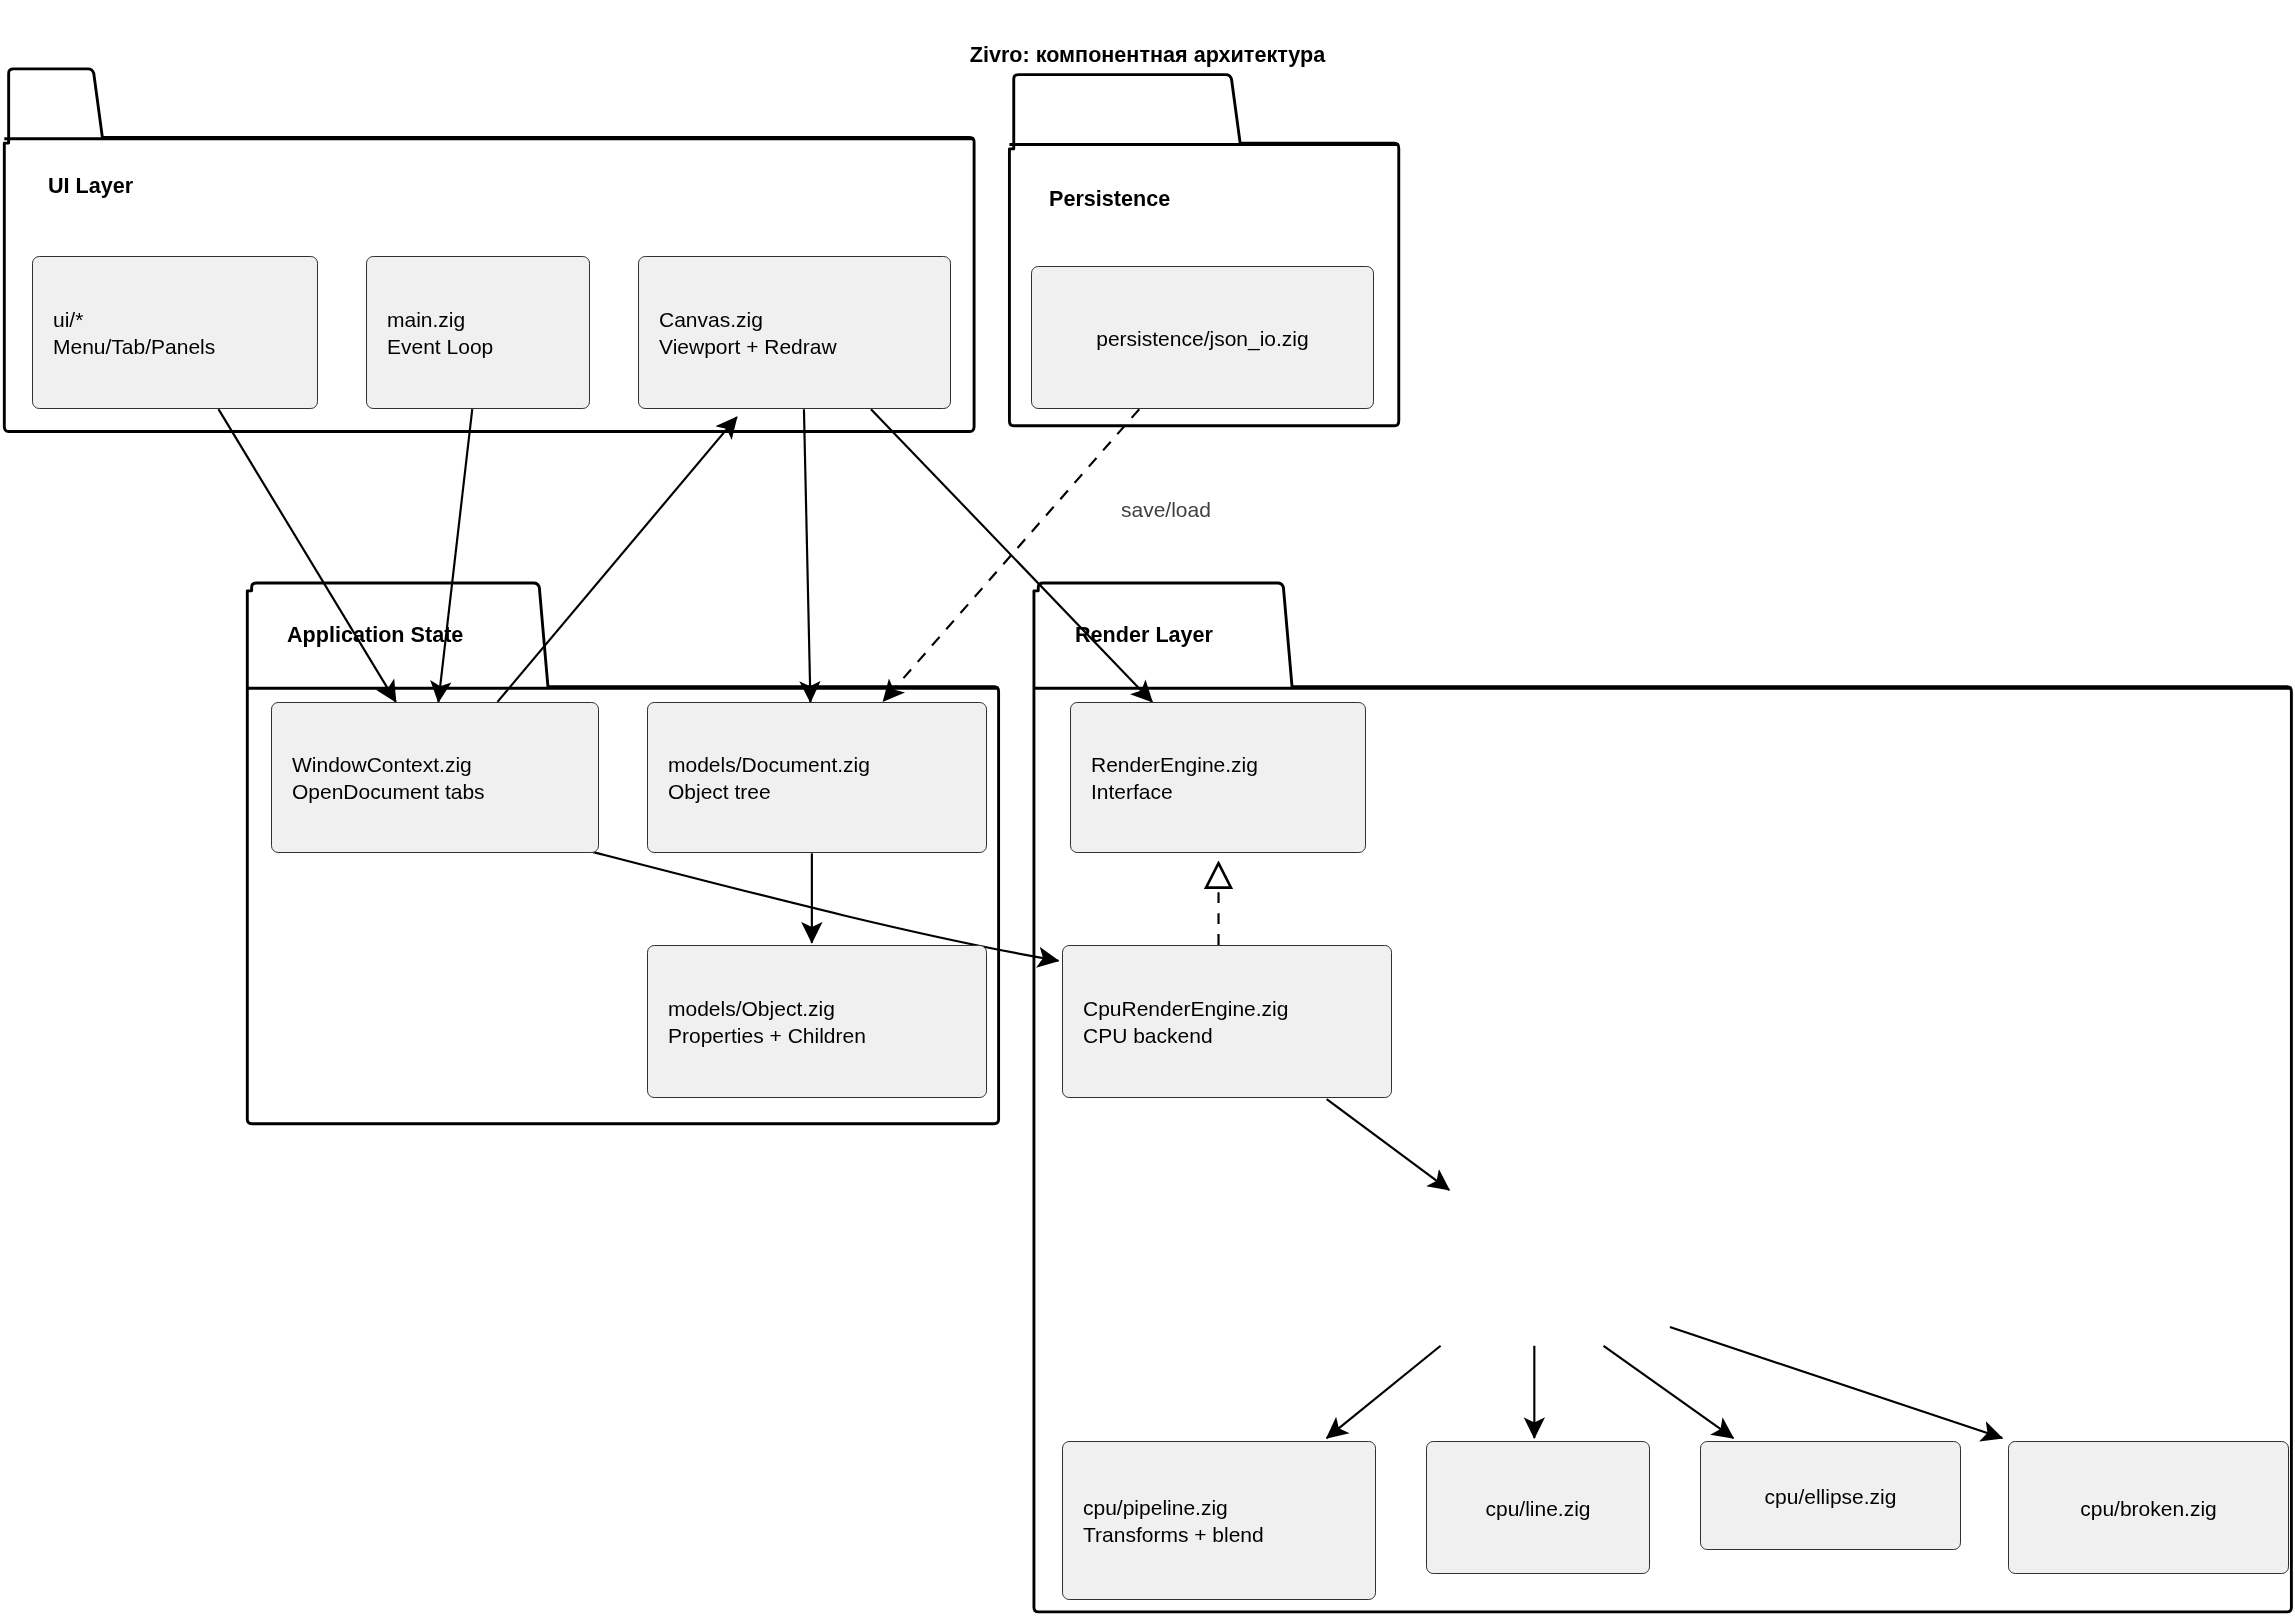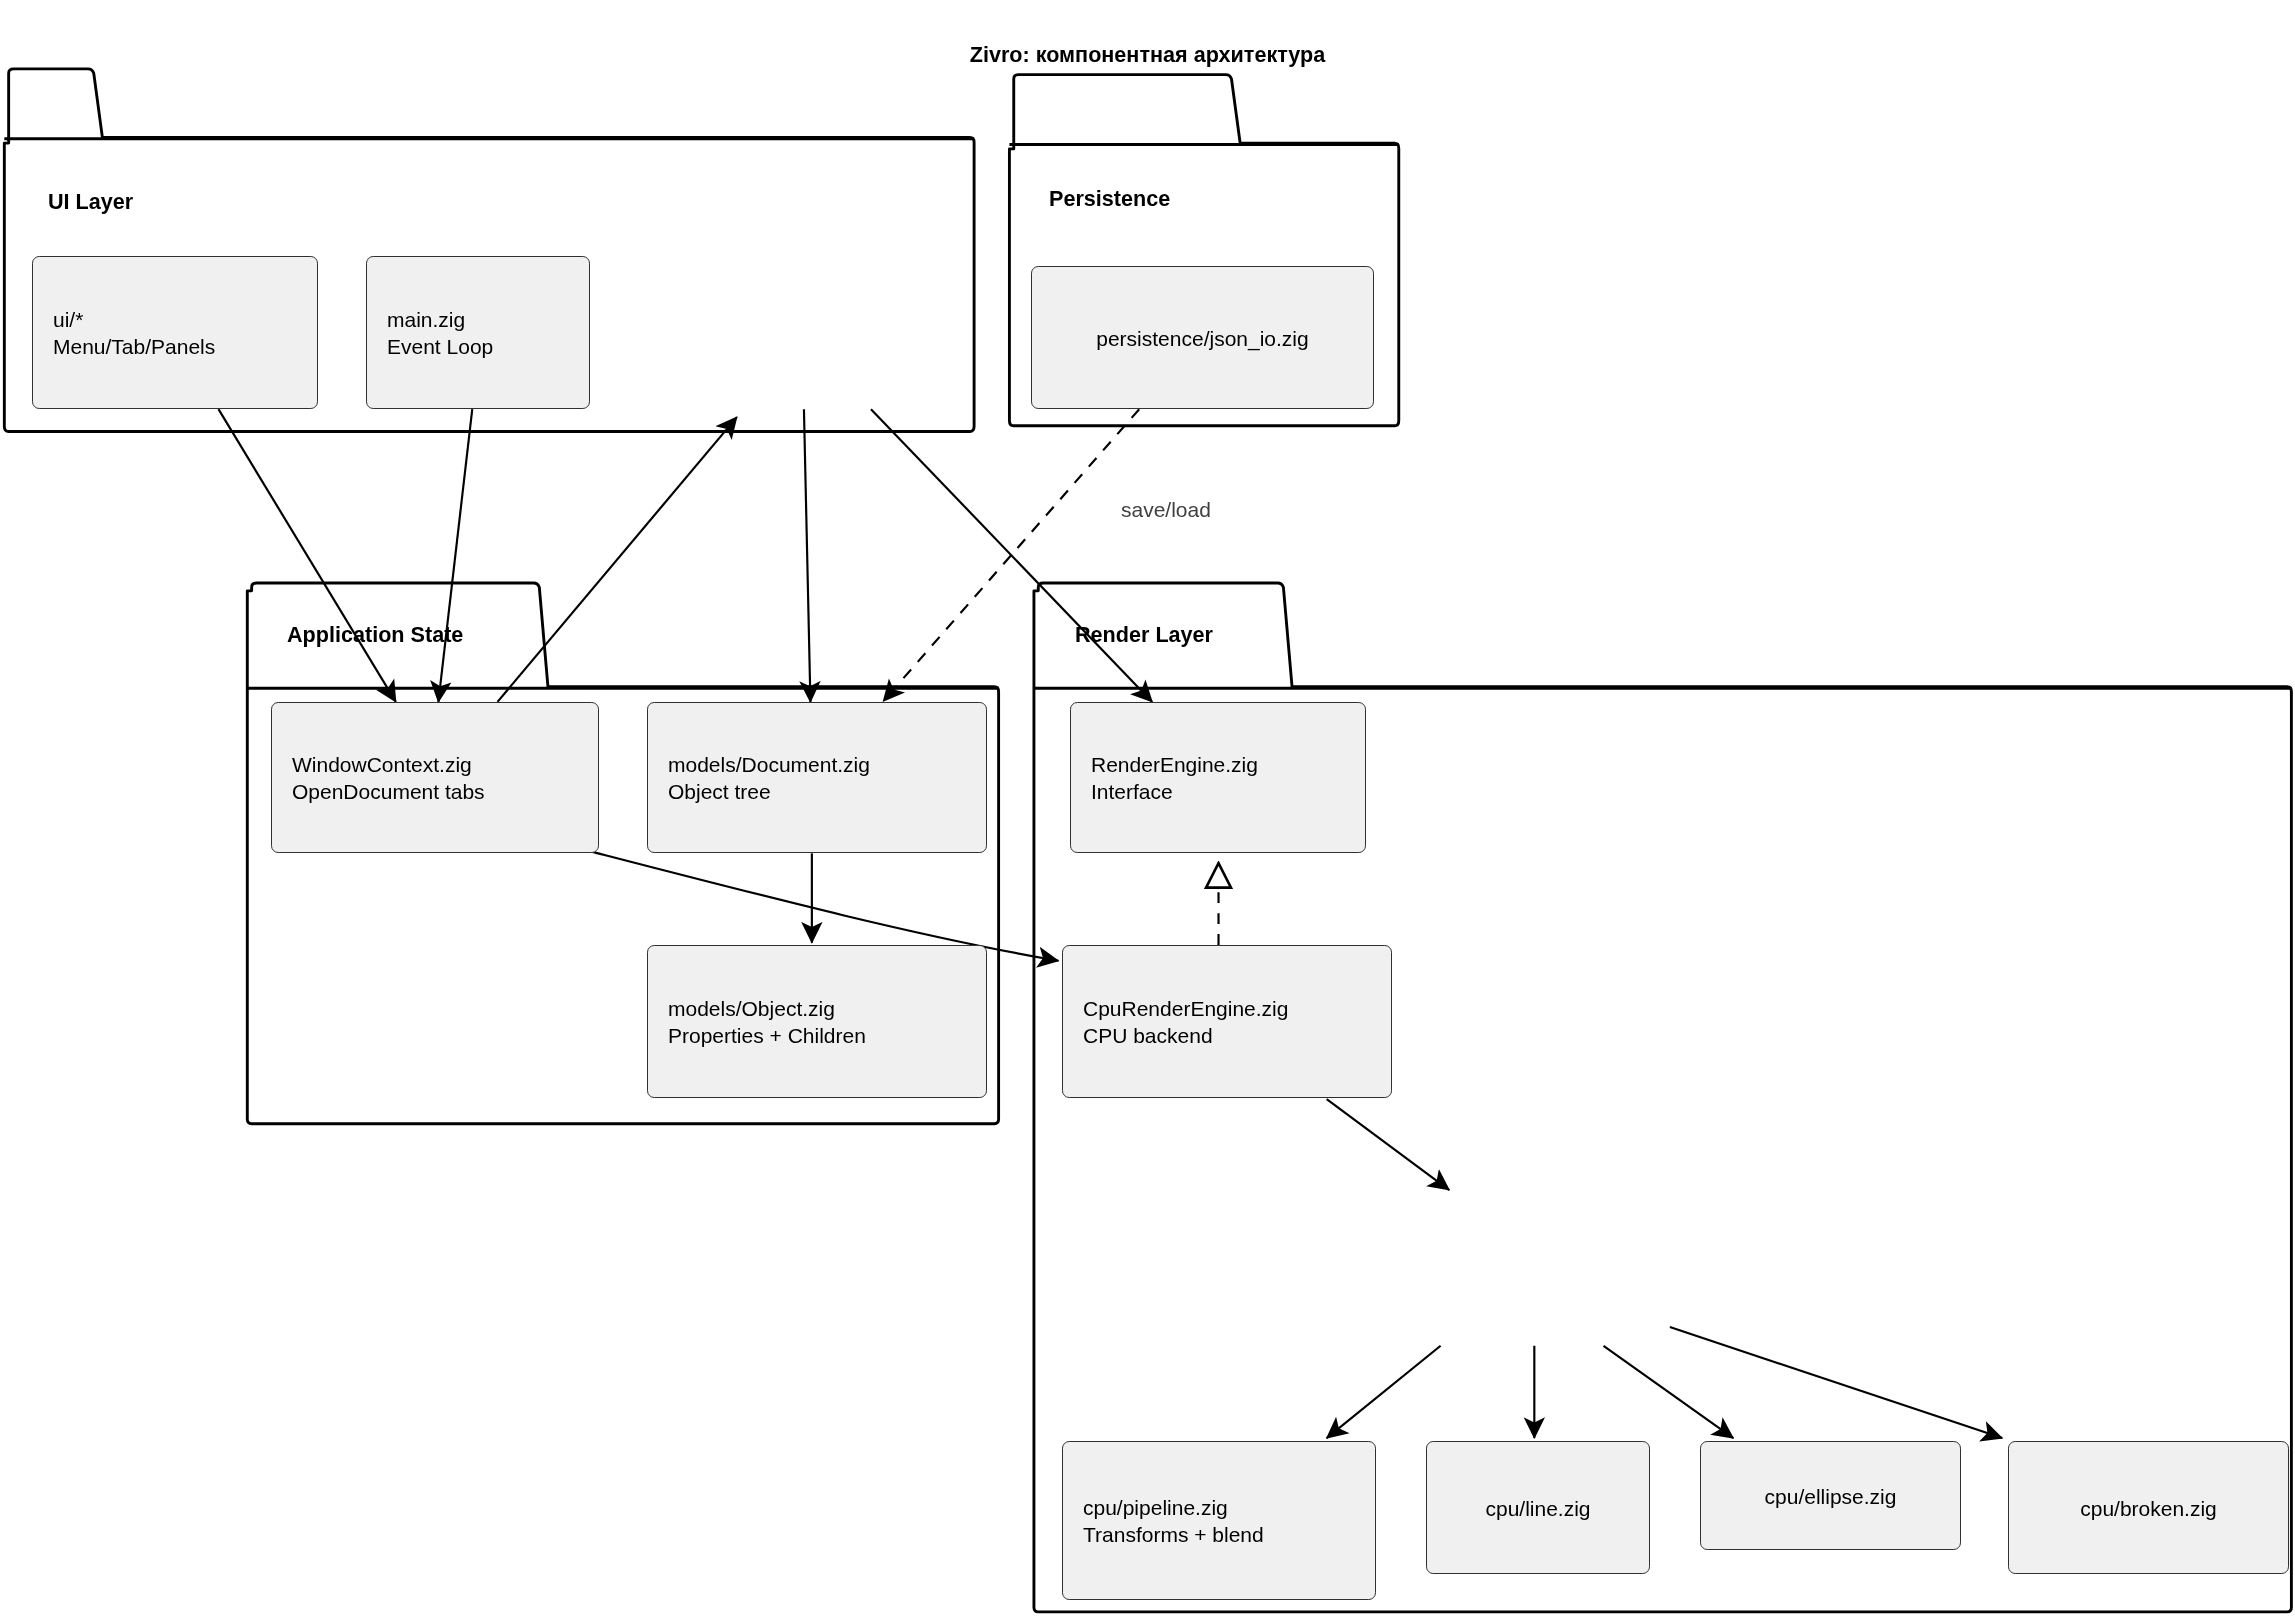--- a/index.html
+++ b/index.html
@@ -141,35 +141,39 @@
 
     <line x1="1998" y1="1866" x2="1840" y2="1994" stroke="#000000" stroke-width="3" marker-end="url(#arrow-solid)"></line>
 
     <line x1="2128" y1="1866" x2="2128" y2="1994" stroke="#000000" stroke-width="3" marker-end="url(#arrow-solid)"></line>
 
     <line x1="2224" y1="1866" x2="2404" y2="1994" stroke="#000000" stroke-width="3" marker-end="url(#arrow-solid)"></line>
 
     <line x1="2316" y1="1840" x2="2777" y2="1994" stroke="#000000" stroke-width="3" marker-end="url(#arrow-solid)"></line>
   </svg>
 
-  <div class="pkg-label" style="left:48px; top:173px;margin-top:16px;">UI Layer</div>
+  <div class="pkg-label" style="left:48px; top:173px;">UI Layer</div>
   <div class="pkg-label" style="left:1049px; top:186px;">Persistence</div>
   <div class="pkg-label" style="left:287px; top:622px;">Application State</div>
   <div class="pkg-label" style="left:1075px; top:622px;">Render Layer</div>
 
   <div class="node" style="left:32px; top:256px; width:286px; height:153px;">
     <div class="node-text">ui/*
 Menu/Tab/Panels</div>
   </div>
 
   <div class="node" style="left:366px; top:256px; width:224px; height:153px;">
     <div class="node-text">main.zig
 Event Loop</div>
   </div>
 
+  <div class="node" style="left:638px; top:256px; width:313px; height:153px;">
+    <div class="node-text">Canvas.zig
+Viewport + Redraw</div>
+  </div>
 
   <div class="node" style="left:1031px; top:266px; width:343px; height:143px;">
     <div class="node-text center">persistence/json_io.zig</div>
   </div>
 
   <div class="node" style="left:271px; top:702px; width:328px; height:151px;">
     <div class="node-text">WindowContext.zig
 OpenDocument tabs</div>
   </div>
 

